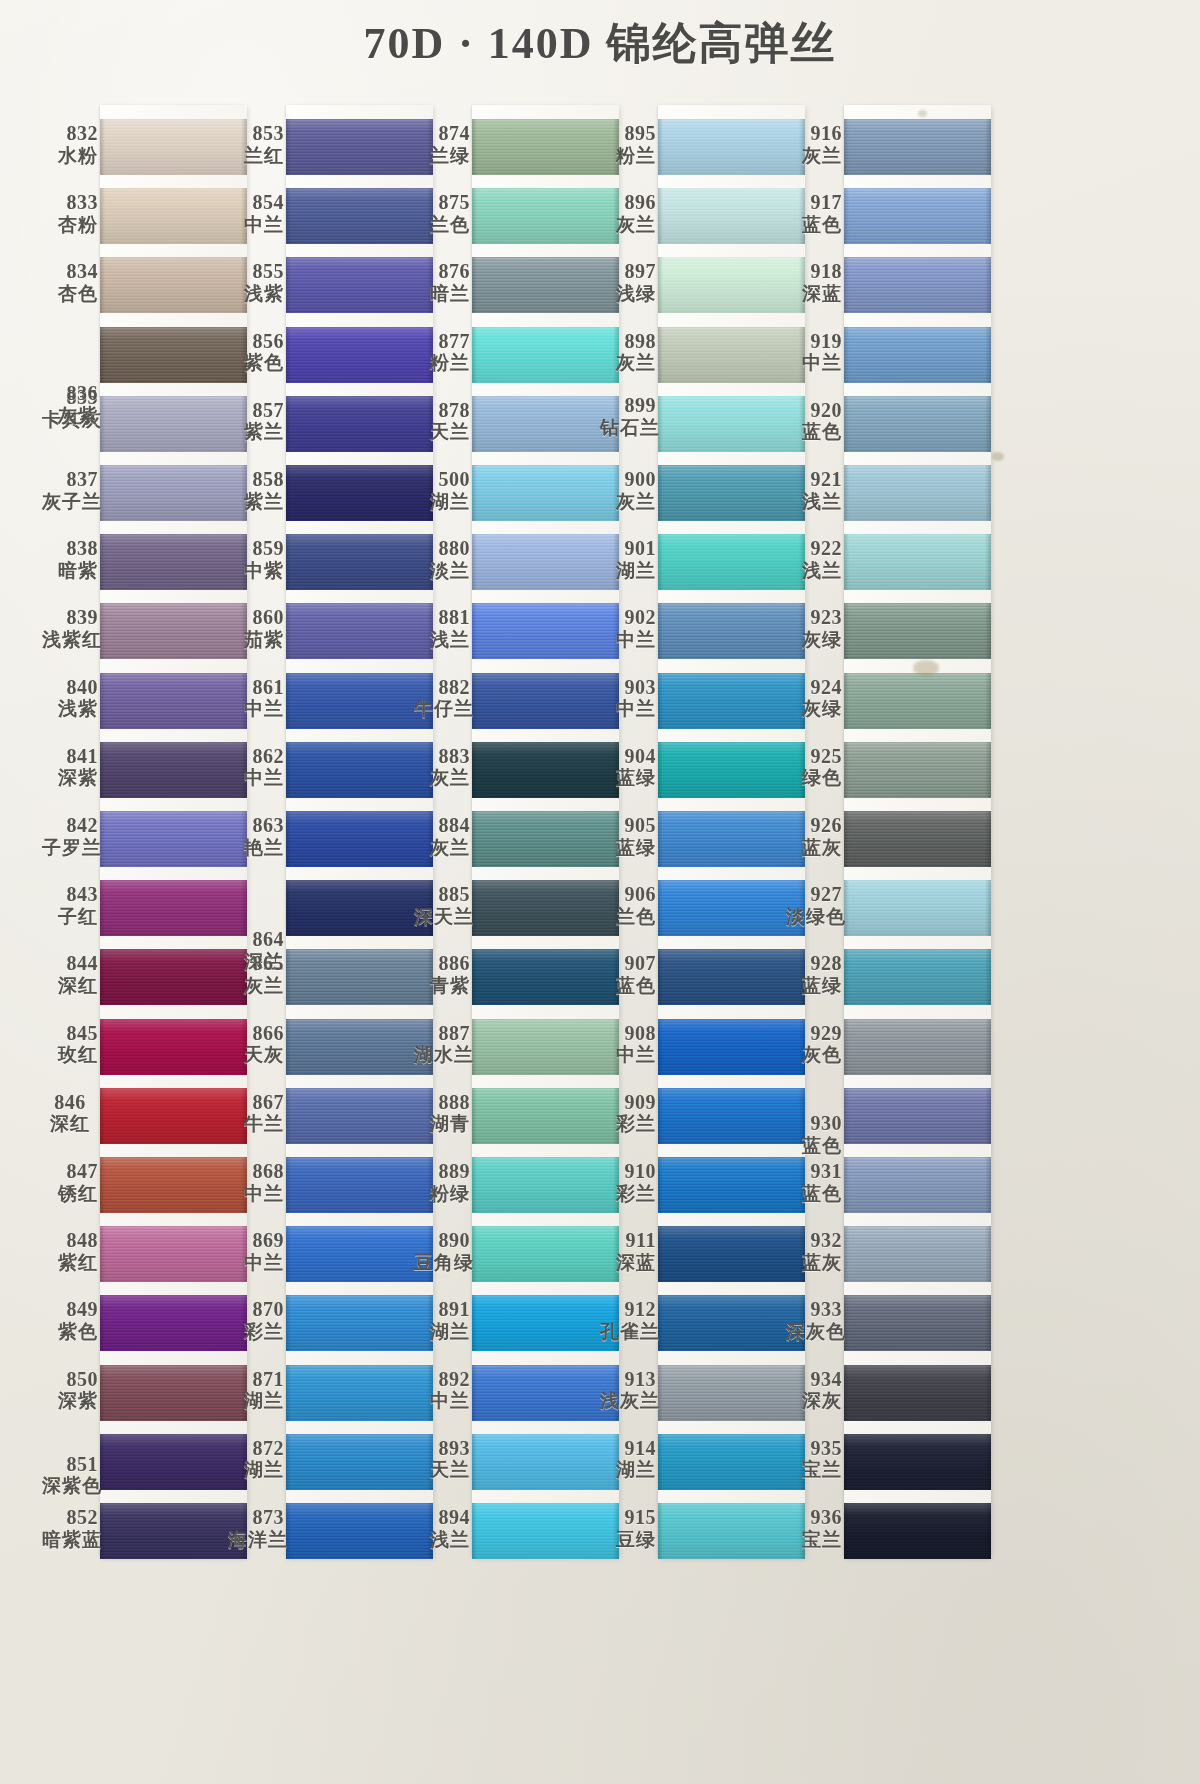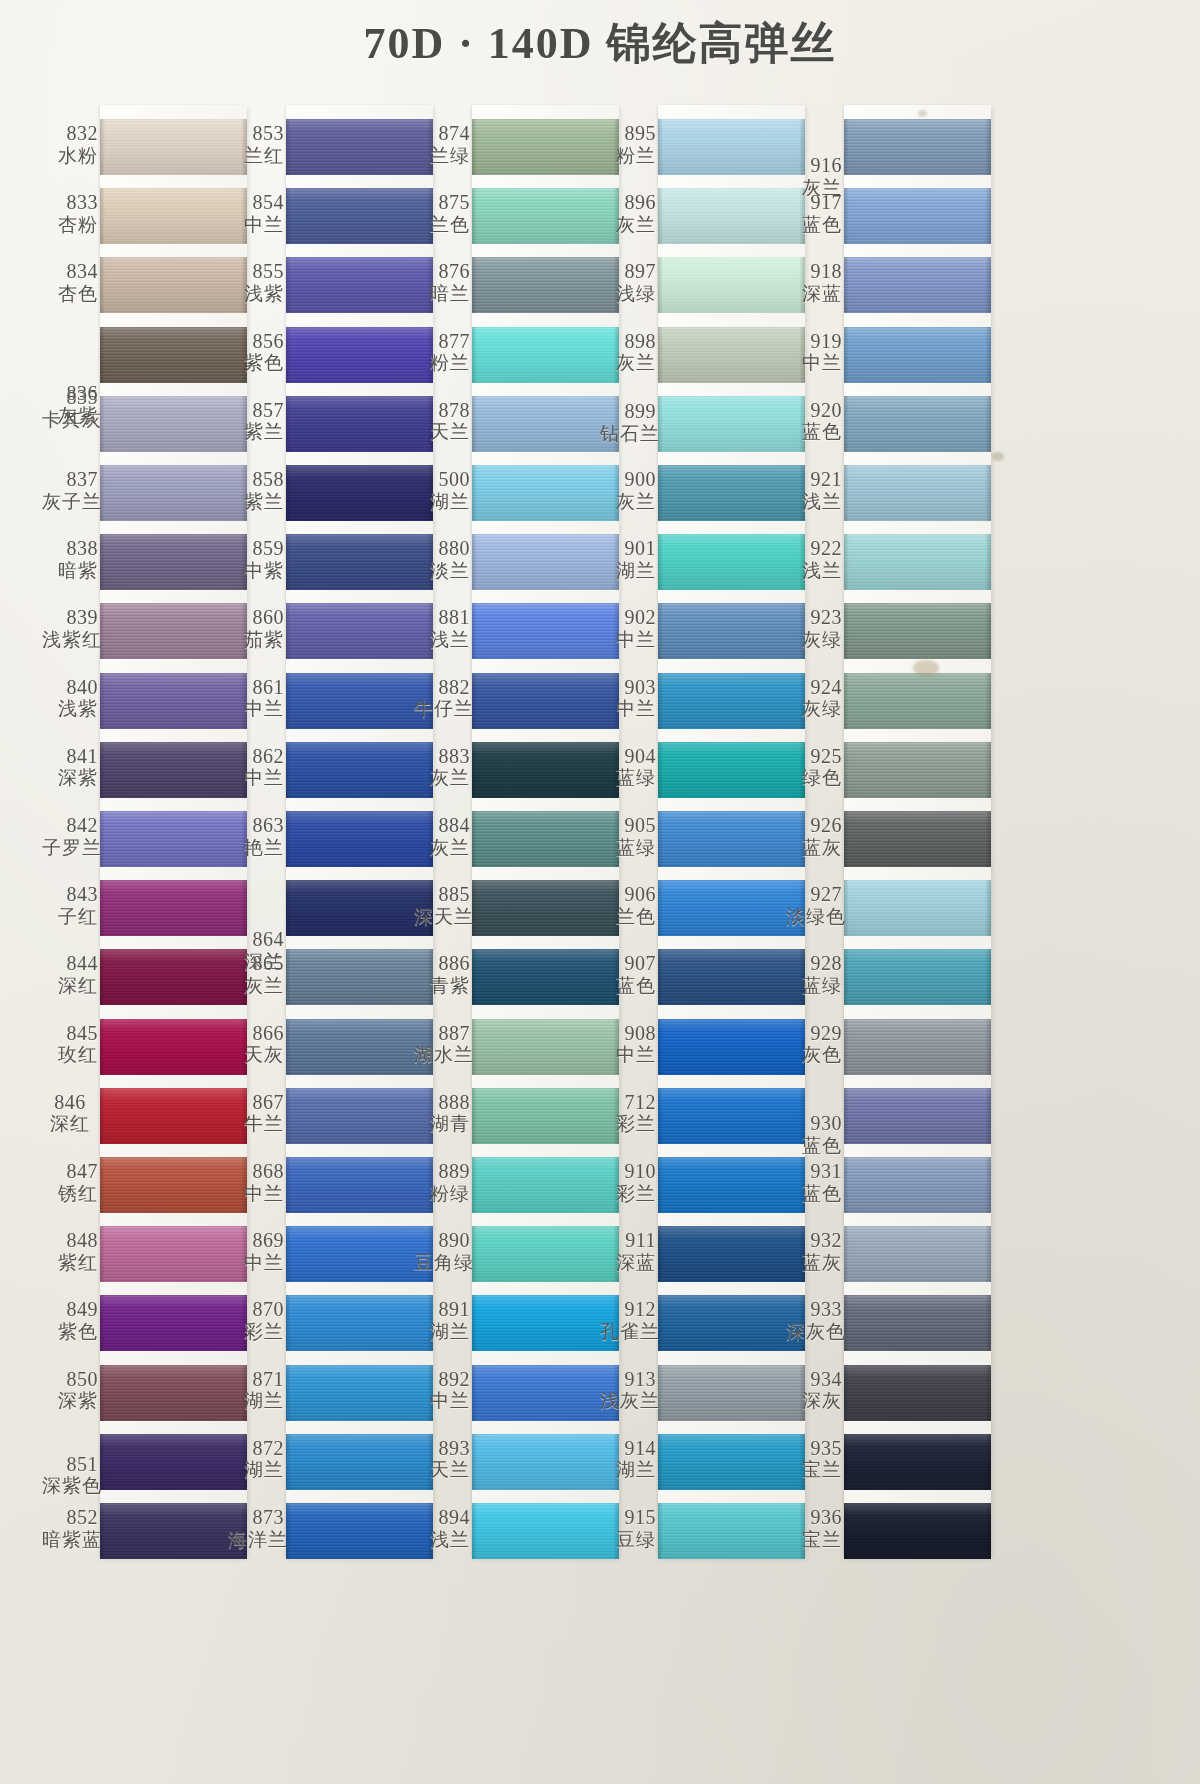--- a/index.html
+++ b/index.html
@@ -25,21 +25,21 @@
     font-size:44px;
     letter-spacing:2px;
     color:#4a4a48;
     font-family:"Liberation Serif","DejaVu Serif",serif;
     font-weight:600;
     text-shadow:0 1px 0 rgba(255,255,255,.6);
   }
   #board{
     position:absolute;
     left:0;top:105px;
-    width:1079px;height:1660px;
+    width:1079px;height:1660px;font-weight:bold;
   }
   .column{
     position:absolute;
     top:0;
     width:215px;
     height:1452px;
   }
   .col-inner{position:relative;width:100%;height:100%;}
 
   
@@ -922,21 +922,21 @@
             <span class="cname">灰兰</span>
           </div>
           <div class="label" style="top: 156.4px;">
             <span class="code">897</span>
             <span class="cname">浅绿</span>
           </div>
           <div class="label" style="top: 225.6px;">
             <span class="code">898</span>
             <span class="cname">灰兰</span>
           </div>
-          <div class="label" style="top: 296px;">
+          <div class="label" style="top: 290px;">
             <span class="code">899</span>
             <span class="cname">钻石兰</span>
           </div>
           <div class="label" style="top: 364px;">
             <span class="code">900</span>
             <span class="cname">灰兰</span>
           </div>
           <div class="label" style="top: 433.2px;">
             <span class="code">901</span>
             <span class="cname">湖兰</span>
@@ -963,21 +963,21 @@
           </div>
           <div class="label" style="top: 848.4px;">
             <span class="code">907</span>
             <span class="cname">蓝色</span>
           </div>
           <div class="label" style="top: 917.6px;">
             <span class="code">908</span>
             <span class="cname">中兰</span>
           </div>
           <div class="label" style="top: 986.8px;">
-            <span class="code">712</span>
+            <span class="code">909</span>
             <span class="cname">彩兰</span>
           </div>
           <div class="label" style="top: 1056px;">
             <span class="code">910</span>
             <span class="cname">彩兰</span>
           </div>
           <div class="label" style="top: 1125.2px;">
             <span class="code">911</span>
             <span class="cname">深蓝</span>
           </div>
@@ -1124,21 +1124,21 @@
             <div class="edgeR"></div>
           </div>
           <div class="swatch" title="936 宝兰" style="top: 1398px; height: 56px; background: rgb(23, 28, 44);">
             <div class="threads"></div>
             <div class="sheen"></div>
             <div class="edgeL"></div>
             <div class="edgeR"></div>
           </div>
         </div>
         <div class="labels">
-          <div class="label" style="top: 18px; margin-top: 32px;">
+          <div class="label" style="top: 18px;">
             <span class="code">916</span>
             <span class="cname">灰兰</span>
           </div>
           <div class="label" style="top: 87.2px;">
             <span class="code">917</span>
             <span class="cname">蓝色</span>
           </div>
           <div class="label" style="top: 156.4px;">
             <span class="code">918</span>
             <span class="cname">深蓝</span>

